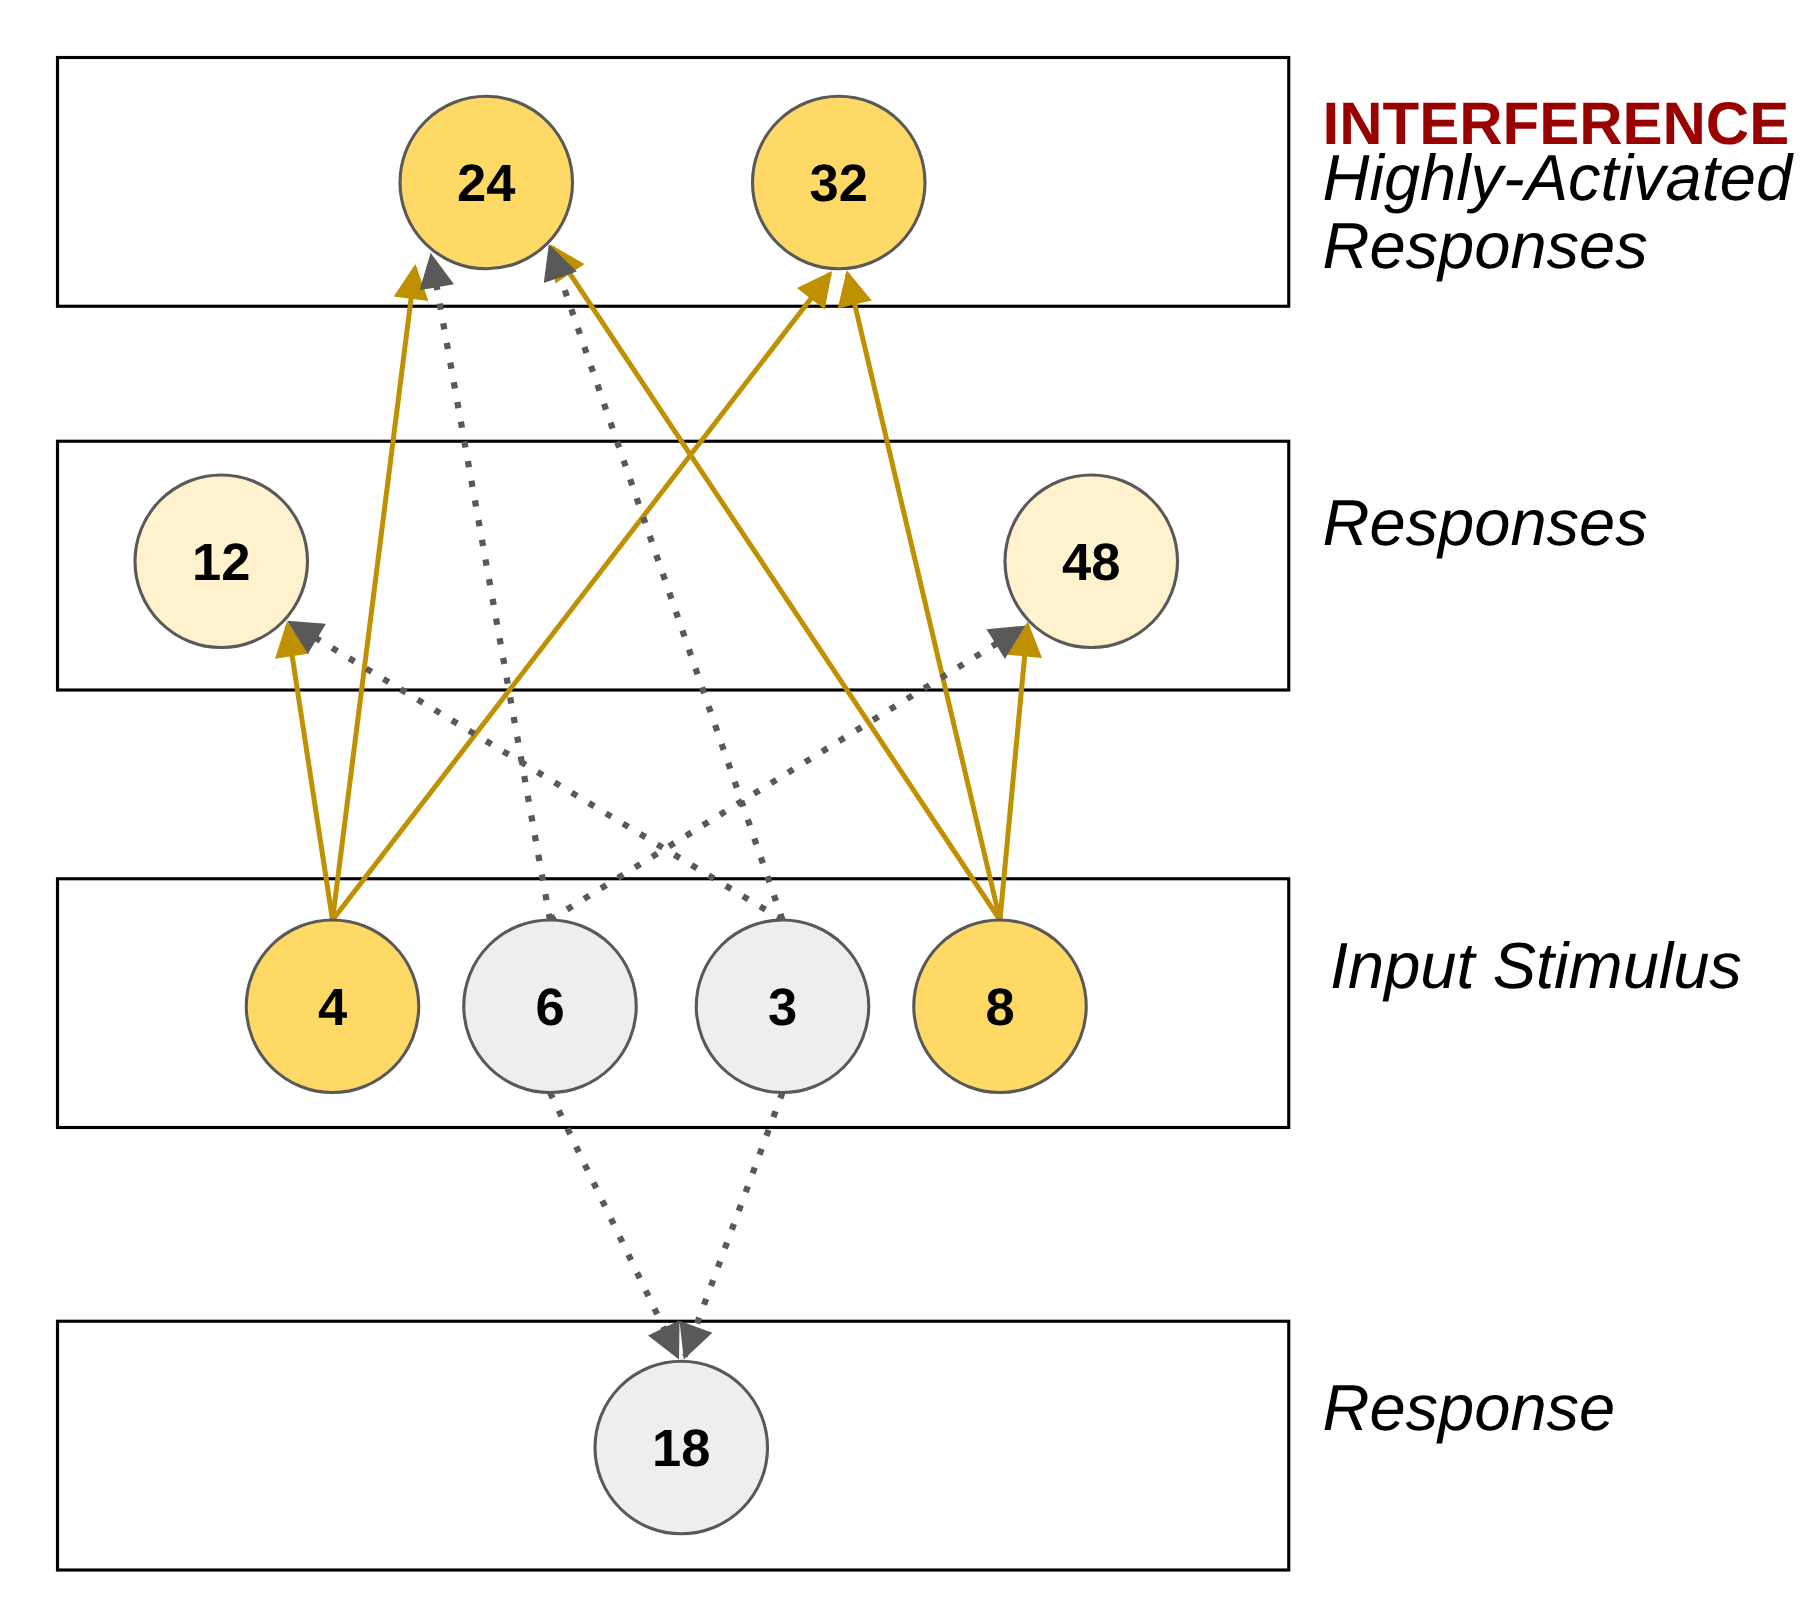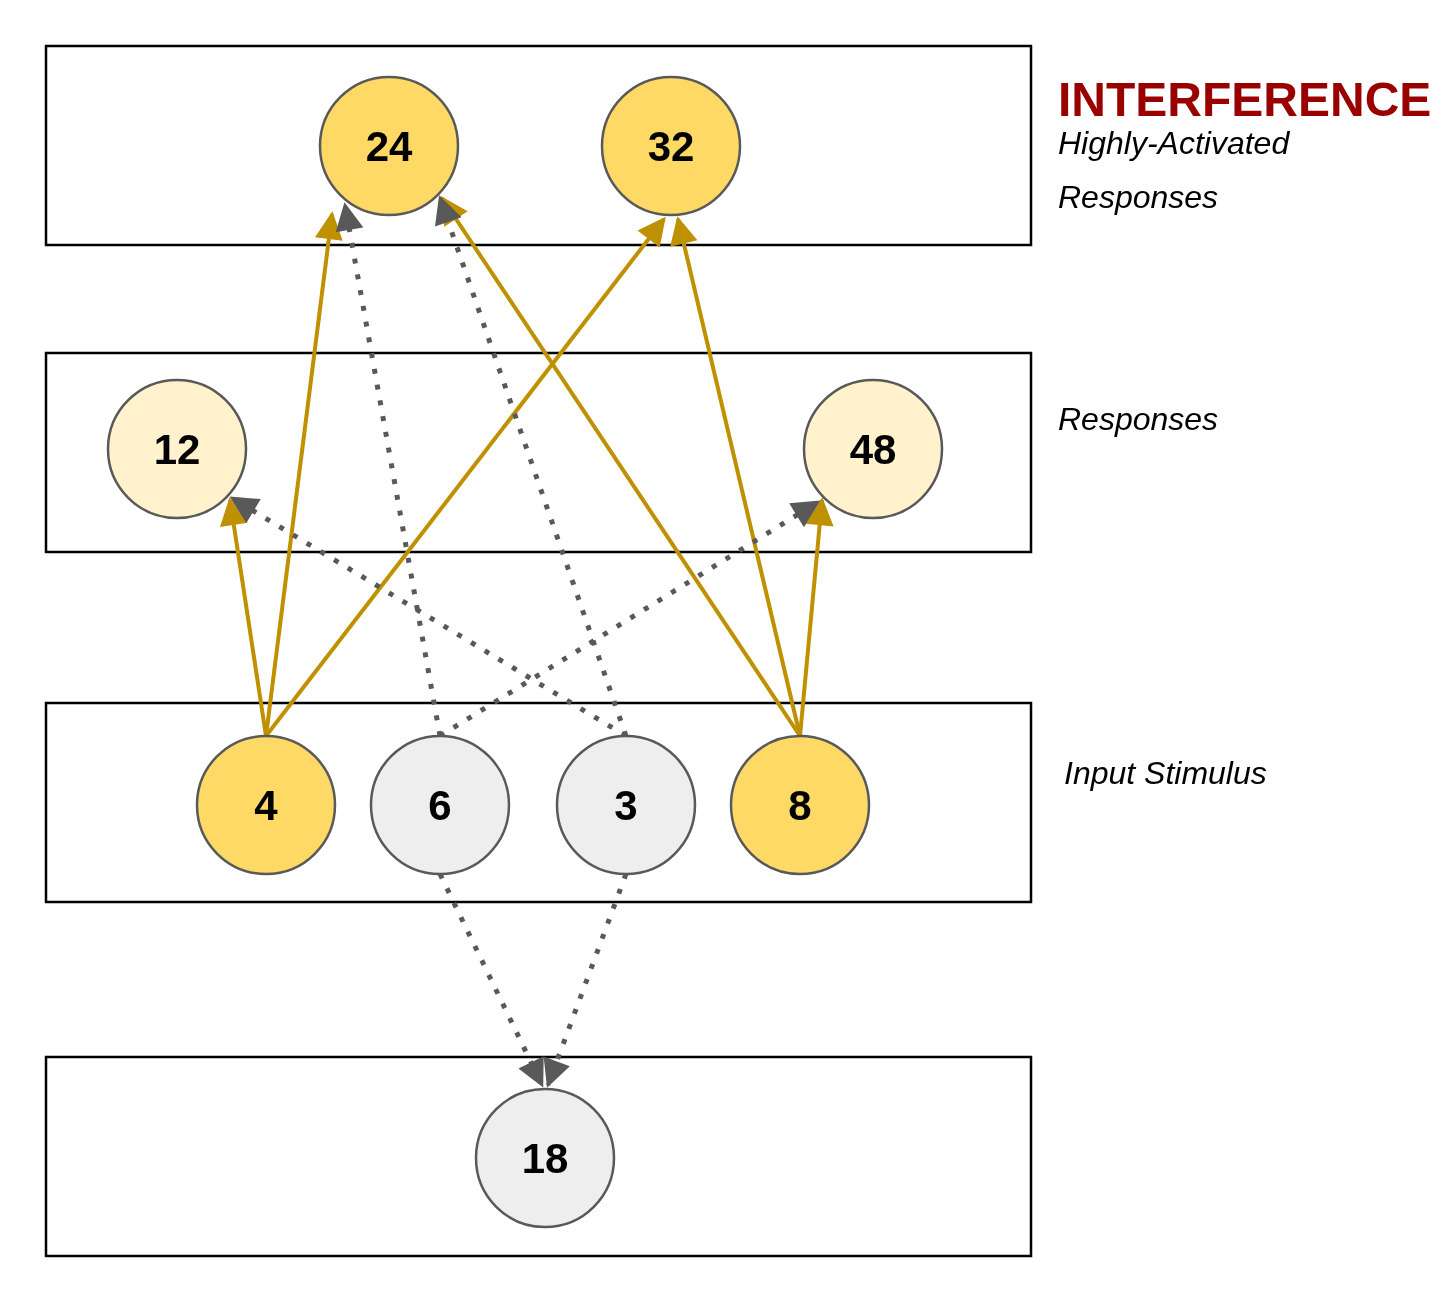--- a/index.html
+++ b/index.html
@@ -1,20 +1,20 @@
 <!DOCTYPE html>
 <html><head>
   <meta charset="utf-8">
   <style>
     html, body { margin: 0; padding: 0; background: #ffffff; }
     body { width: 1440px; height: 1298px; position: relative; overflow: hidden; font-family: "Liberation Sans", sans-serif; }
     svg#diagram { position: absolute; left: 0; top: 0; }
     .layer-box { fill: #ffffff; stroke: #000000; stroke-width: 2.5; }
     .node-label { font-family: "Liberation Sans", sans-serif; font-weight: bold; font-size: 42px; fill: #000000; }
-    .side-label { position: absolute; font-family: "Liberation Sans", sans-serif; font-style: italic; font-size: 32px; line-height: 54px; color: #000000; white-space: nowrap; }
+    .side-label { position: absolute; font-family: "Liberation Sans", sans-serif; font-style: italic; font-size: 52px; line-height: 54px; color: #000000; white-space: nowrap; }
     .side-title { position: absolute; font-family: "Liberation Sans", sans-serif; font-weight: bold; font-size: 48px; color: #990000; white-space: nowrap; }
   </style>
 </head>
 <body>
 
 <svg id="diagram" width="1440" height="1298" viewBox="0 0 1440 1298">
   <defs>
     <marker id="arrow-gold" markerWidth="32" markerHeight="28" refX="9" refY="5" orient="auto" markerUnits="userSpaceOnUse" viewBox="0 0 10 10">
       <path d="M0,0 L10,5 L0,10 z" fill="#bf9000"></path>
     </marker>
@@ -88,13 +88,14 @@
   <div>Highly-Activated</div>
   <div>Responses</div>
 </div>
 <div class="side-label" style="left:1058px; top:392px;">
   <div>Responses</div>
 </div>
 <div class="side-label" style="left:1064px; top:746px;">
   <div>Input Stimulus</div>
 </div>
 <div class="side-label" style="left:1058px; top:1100px;">
+  <div>Response</div>
 </div>
 
 </body></html>

